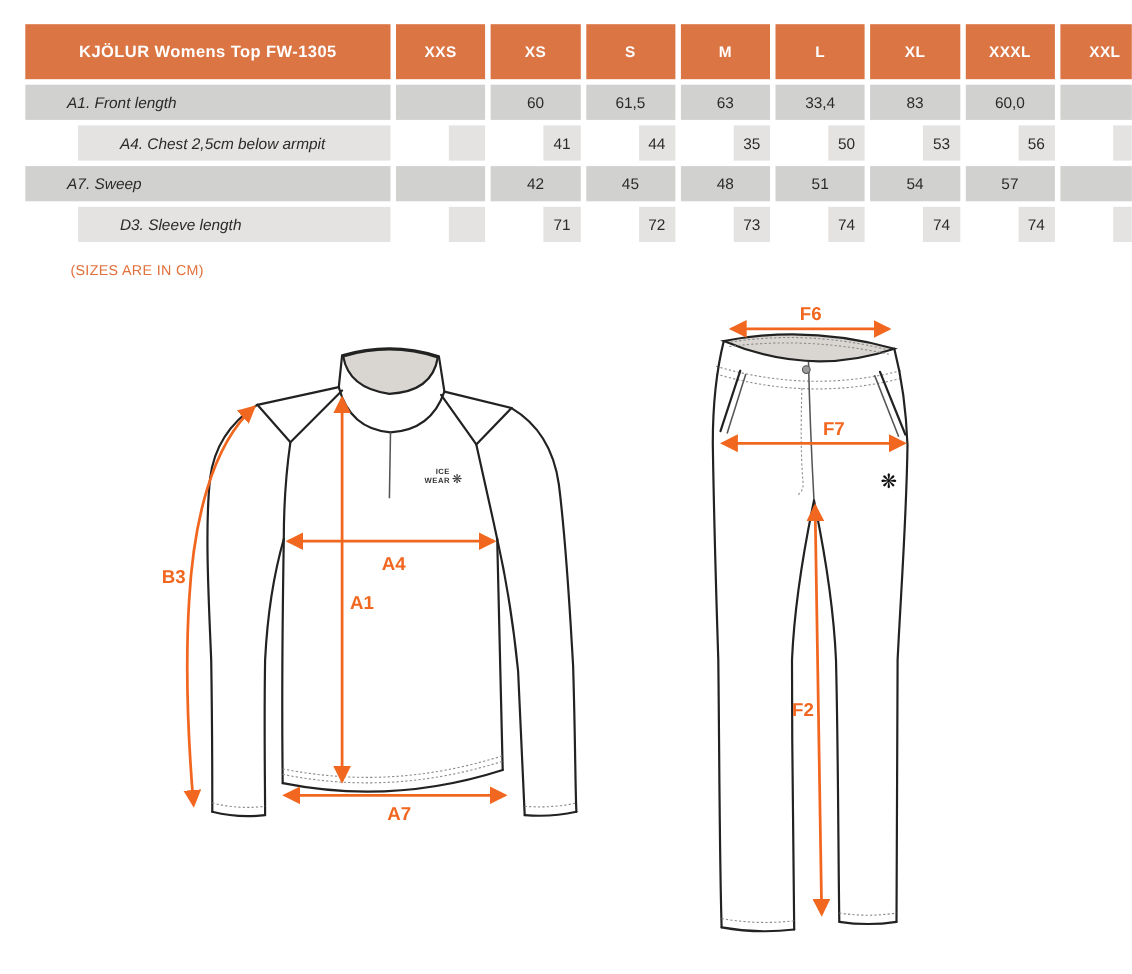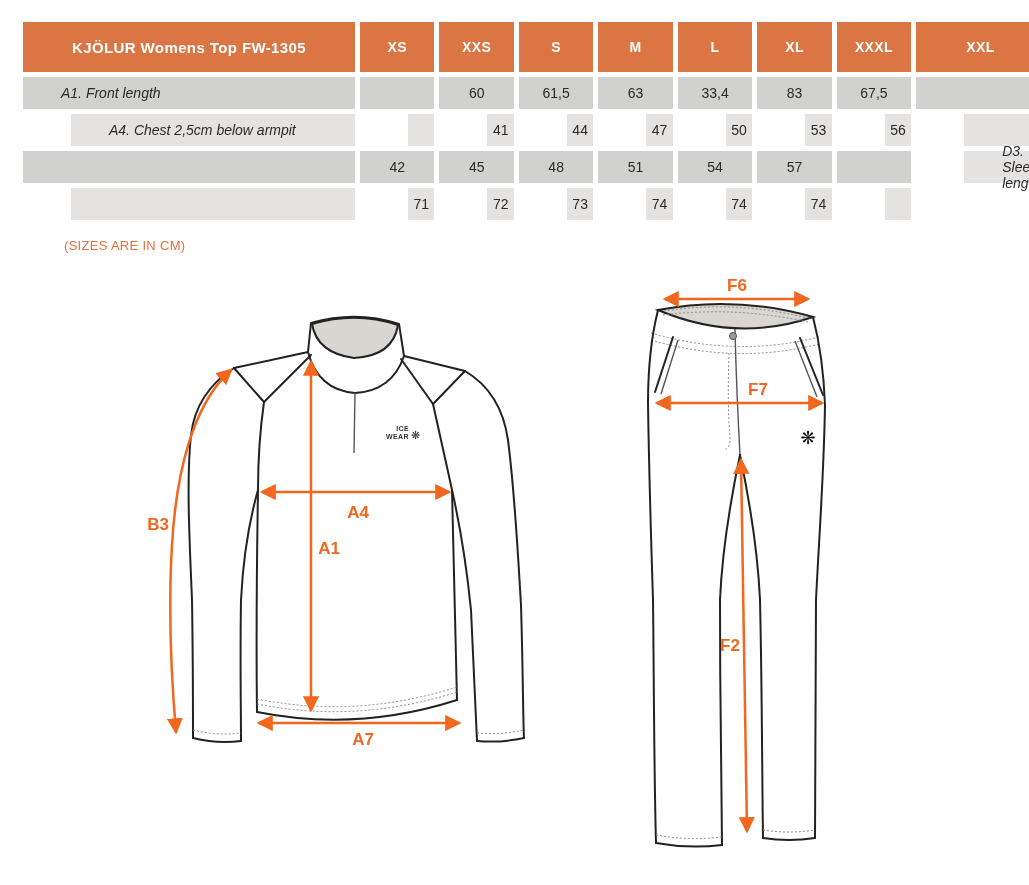--- a/index.html
+++ b/index.html
@@ -37,49 +37,50 @@
   .thin{fill:none;stroke:#555;stroke-width:1.4;}
   .logo-txt{fill:#333;font-size:7px;font-weight:bold;letter-spacing:.4px;}
 </style>
 </head>
 <body>
 
 <div id="page">
 
   <div class="size-table">
     <div class="cell hdr hdr-title">KJÖLUR Womens Top FW-1305</div>
+    <div class="cell hdr">XXS</div>
     <div class="cell hdr">XS</div>
-    <div class="cell hdr">XXS</div>
     <div class="cell hdr">S</div>
     <div class="cell hdr">M</div>
     <div class="cell hdr">L</div>
     <div class="cell hdr">XL</div>
     <div class="cell hdr">XXXL</div>
     <div class="cell hdr">XXL</div>
 
     <div class="cell rowA lbl">A1. Front length</div>
     <div class="cell rowA"></div>
     <div class="cell rowA">60</div>
     <div class="cell rowA">61,5</div>
     <div class="cell rowA">63</div>
     <div class="cell rowA">33,4</div>
     <div class="cell rowA">83</div>
-    <div class="cell rowA">67,5</div>
+    <div class="cell rowA">60,0</div>
     <div class="cell rowA"></div>
 
     <div class="cell rowB lbl">A4. Chest 2,5cm below armpit</div>
     <div class="cell rowB"></div>
     <div class="cell rowB">41</div>
     <div class="cell rowB">44</div>
-    <div class="cell rowB">47</div>
+    <div class="cell rowB">35</div>
     <div class="cell rowB">50</div>
     <div class="cell rowB">53</div>
     <div class="cell rowB">56</div>
     <div class="cell rowB"></div>
 
+    <div class="cell rowA lbl">A7. Sweep</div>
     <div class="cell rowA"></div>
     <div class="cell rowA">42</div>
     <div class="cell rowA">45</div>
     <div class="cell rowA">48</div>
     <div class="cell rowA">51</div>
     <div class="cell rowA">54</div>
     <div class="cell rowA">57</div>
     <div class="cell rowA"></div>
 
     <div class="cell rowB lbl">D3. Sleeve length</div>

